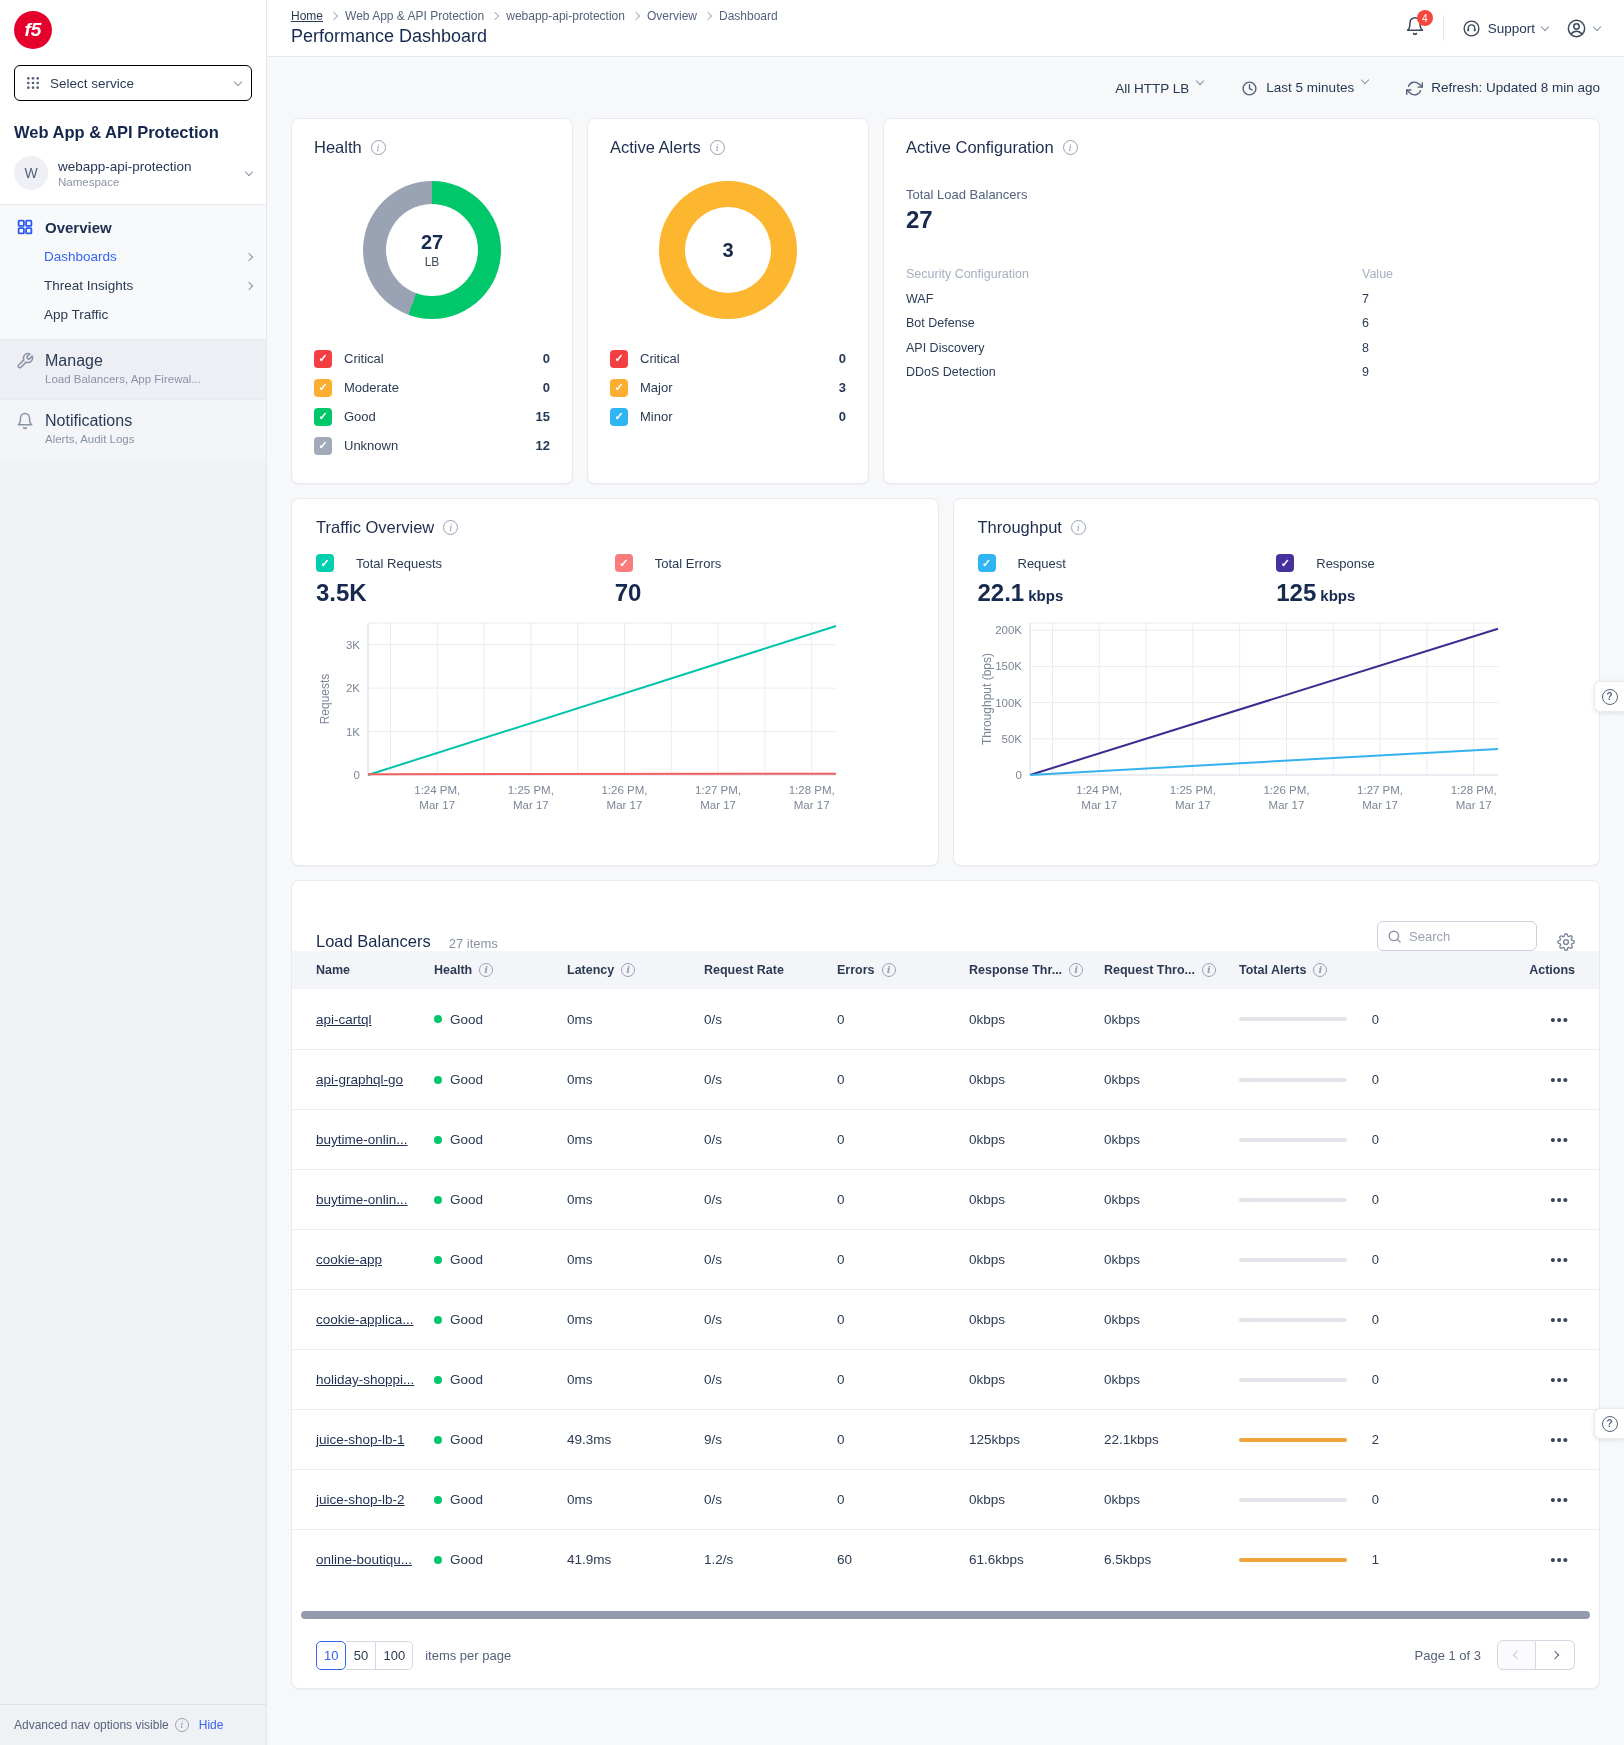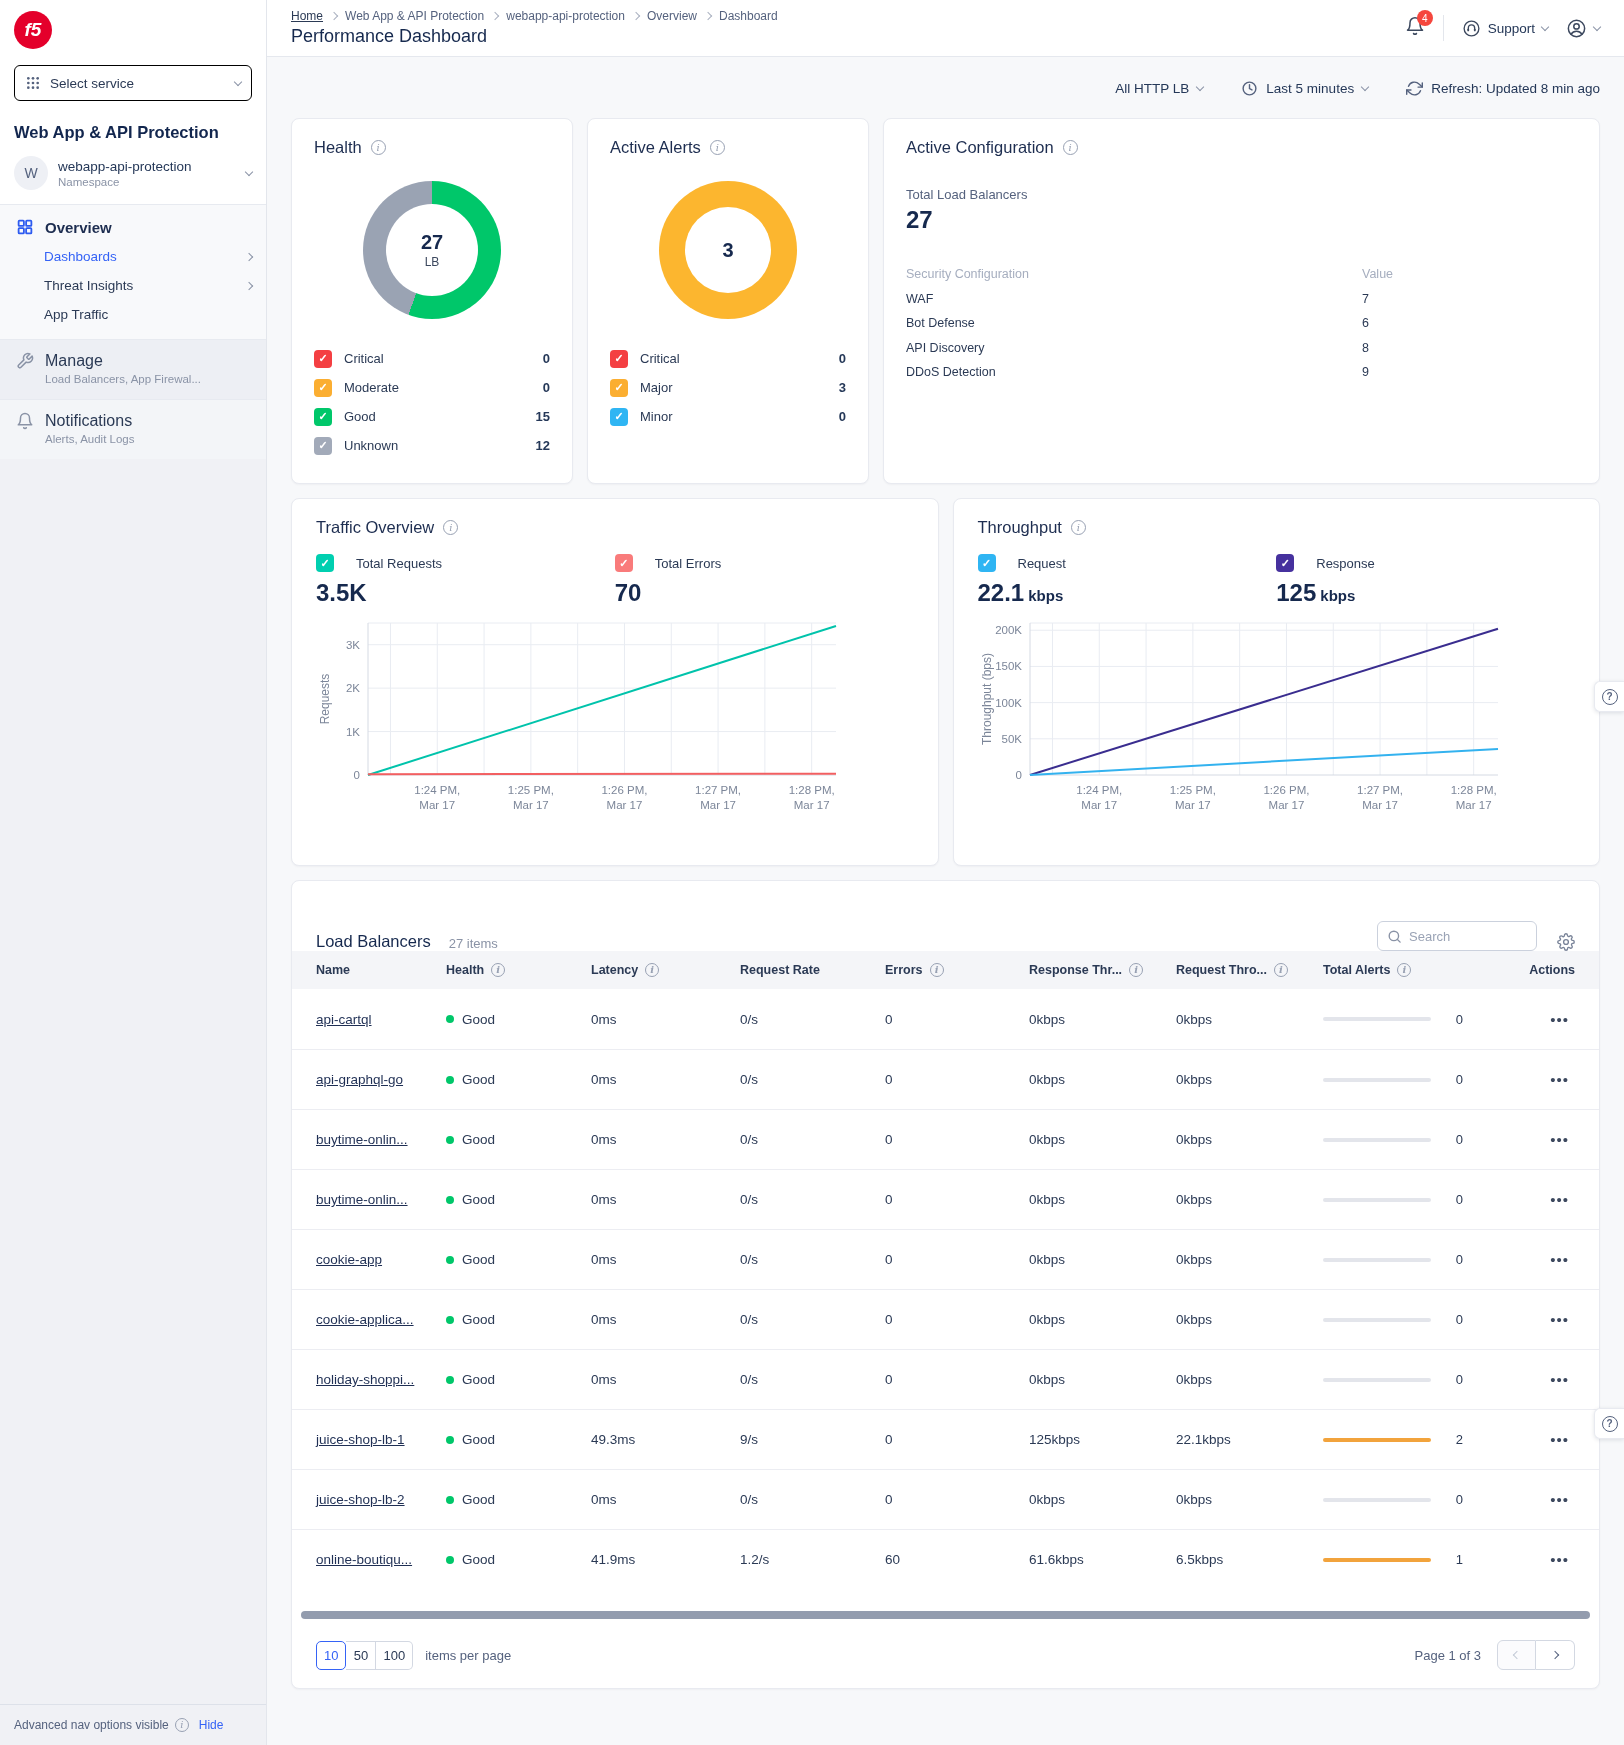--- a/index.html
+++ b/index.html
@@ -44,21 +44,21 @@
   .crumb.home { color:#2b3a55; text-decoration:underline; }
   .page-title { font-size:18px; color:#16294e; font-weight:500; margin-top:3px; }
   .top-right { display:flex; align-items:center; gap:18px; color:#3c485e; }
   .bell-wrap { position:relative; cursor:pointer; }
   .badge { position:absolute; top:-6px; right:-8px; min-width:16px; height:16px; border-radius:8px; background:#f5463d; color:#fff; font-size:10px; display:flex; align-items:center; justify-content:center; padding:0 4px; }
   .vdiv { width:1px; height:26px; background:#e3e6ec; }
   .tr-group { display:flex; align-items:center; gap:7px; cursor:pointer; font-size:13.5px; color:#253858; }
 
   .content { padding:0 24px; position:relative; flex:1; }
   .filter-row { display:flex; justify-content:flex-end; align-items:center; gap:38px; margin-top:23px; font-size:13.5px; color:#253858; }
-  .filter-item { display:flex; align-items:center; gap:8px; cursor:pointer; }
+  .filter-item { display:flex; align-items:flex-start; gap:8px; cursor:pointer; }
 
   .grid1 { display:grid; grid-template-columns:282px 282px 1fr; gap:14px; margin-top:21px; }
   .grid2 { display:grid; grid-template-columns:1fr 1fr; gap:14px; margin-top:14px; }
   .card { background:#fff; border:1px solid #e8eaf0; border-radius:8px; box-shadow:0 1px 2px rgba(20,30,60,.04); }
   .card.h1 { height:366px; padding:19px 22px; }
   .card.h2 { height:368px; padding:19px 24px 12px; }
   .card-title { display:flex; align-items:center; gap:9px; font-size:16.5px; color:#1d2d50; }
   .info { width:15px; height:15px; border-radius:50%; border:1.2px solid #98a1b3; color:#98a1b3; display:inline-flex; align-items:center; justify-content:center; flex:0 0 auto; cursor:pointer; }
   .info::after { content:"i"; font-family:"DejaVu Serif", serif; font-style:italic; font-size:10px; line-height:1; }
 
@@ -90,21 +90,21 @@
 
   
   .lb-card { margin-top:14px; height:809px; padding:0; overflow:hidden; }
   .lb-head { height:70px; display:flex; align-items:flex-end; padding:0 24px; }
   .lb-title { font-size:16.5px; color:#16294e; }
   .lb-count { font-size:13px; color:#8a93a6; margin-left:18px; flex:1; }
   .search-box { width:160px; height:30px; border:1px solid #cbd1dd; border-radius:6px; display:flex; align-items:center; padding:0 9px; gap:7px; color:#9aa3b5; }
   .search-box input { border:none; outline:none; width:100%; font-size:13px; color:#2b3a55; font-family:"Liberation Sans",sans-serif; }
   .search-box input::placeholder { color:#9aa3b5; }
   .gear { margin-left:20px; cursor:pointer; color:#7a8499; }
-  .lb-grid { display:grid; grid-template-columns:118px 133px 137px 133px 132px 135px 135px 154px 1fr; align-items:center; padding:0 24px;gap:12px; }
+  .lb-grid { display:grid; grid-template-columns:118px 133px 137px 133px 132px 135px 135px 154px 1fr; align-items:center; padding:0 24px; }
   .lb-thead { height:38px; background:#f4f5f8; font-size:12.5px; font-weight:bold; color:#2b3a55; }
   .th-cell { display:flex; align-items:center; gap:7px; }
   .th-cell .info { width:14px; height:14px; }
   .th-cell.last { justify-content:flex-end; }
   .lb-row { height:60px; border-top:1px solid #ecedf2; font-size:13.5px; color:#2b3a55; }
   .lb-row:first-child { border-top:none; }
   .lb-name { color:#1f2f54; text-decoration:underline; cursor:pointer; justify-self:start; }
   .health-cell { display:flex; align-items:center; gap:8px; }
   .hdot { width:8px; height:8px; border-radius:50%; background:#00c76a; }
   .alert-cell { display:flex; align-items:center; }

